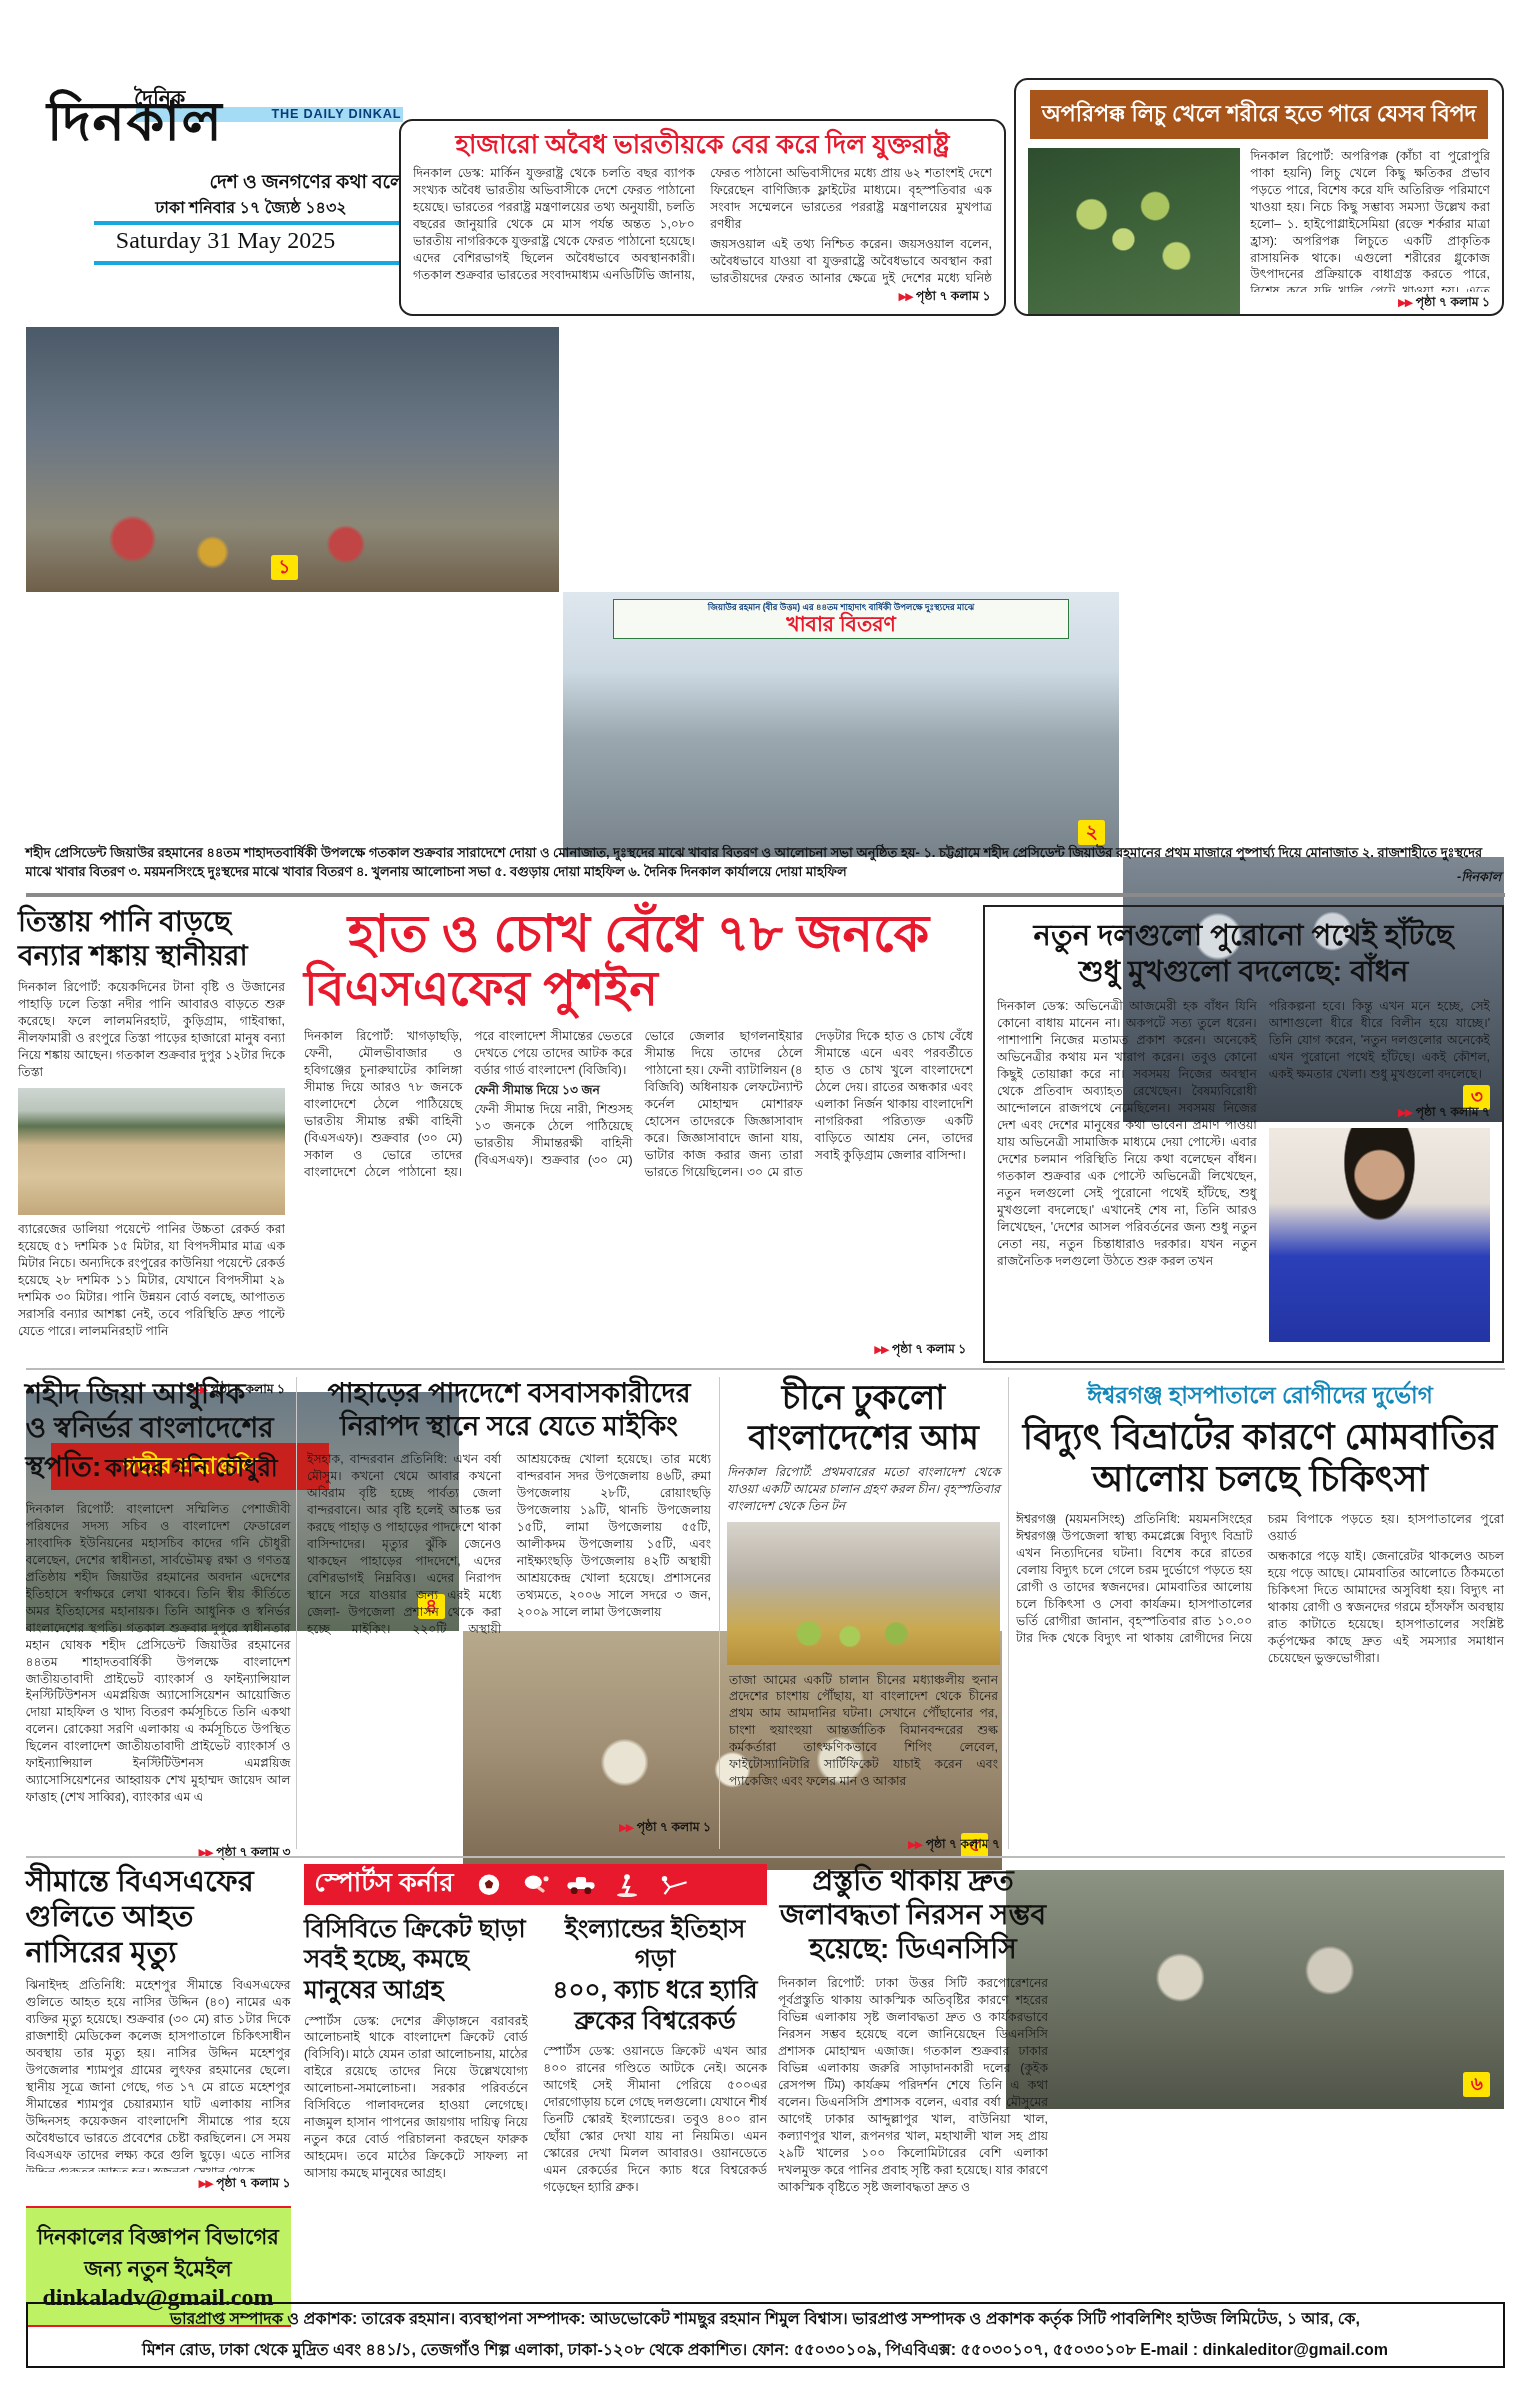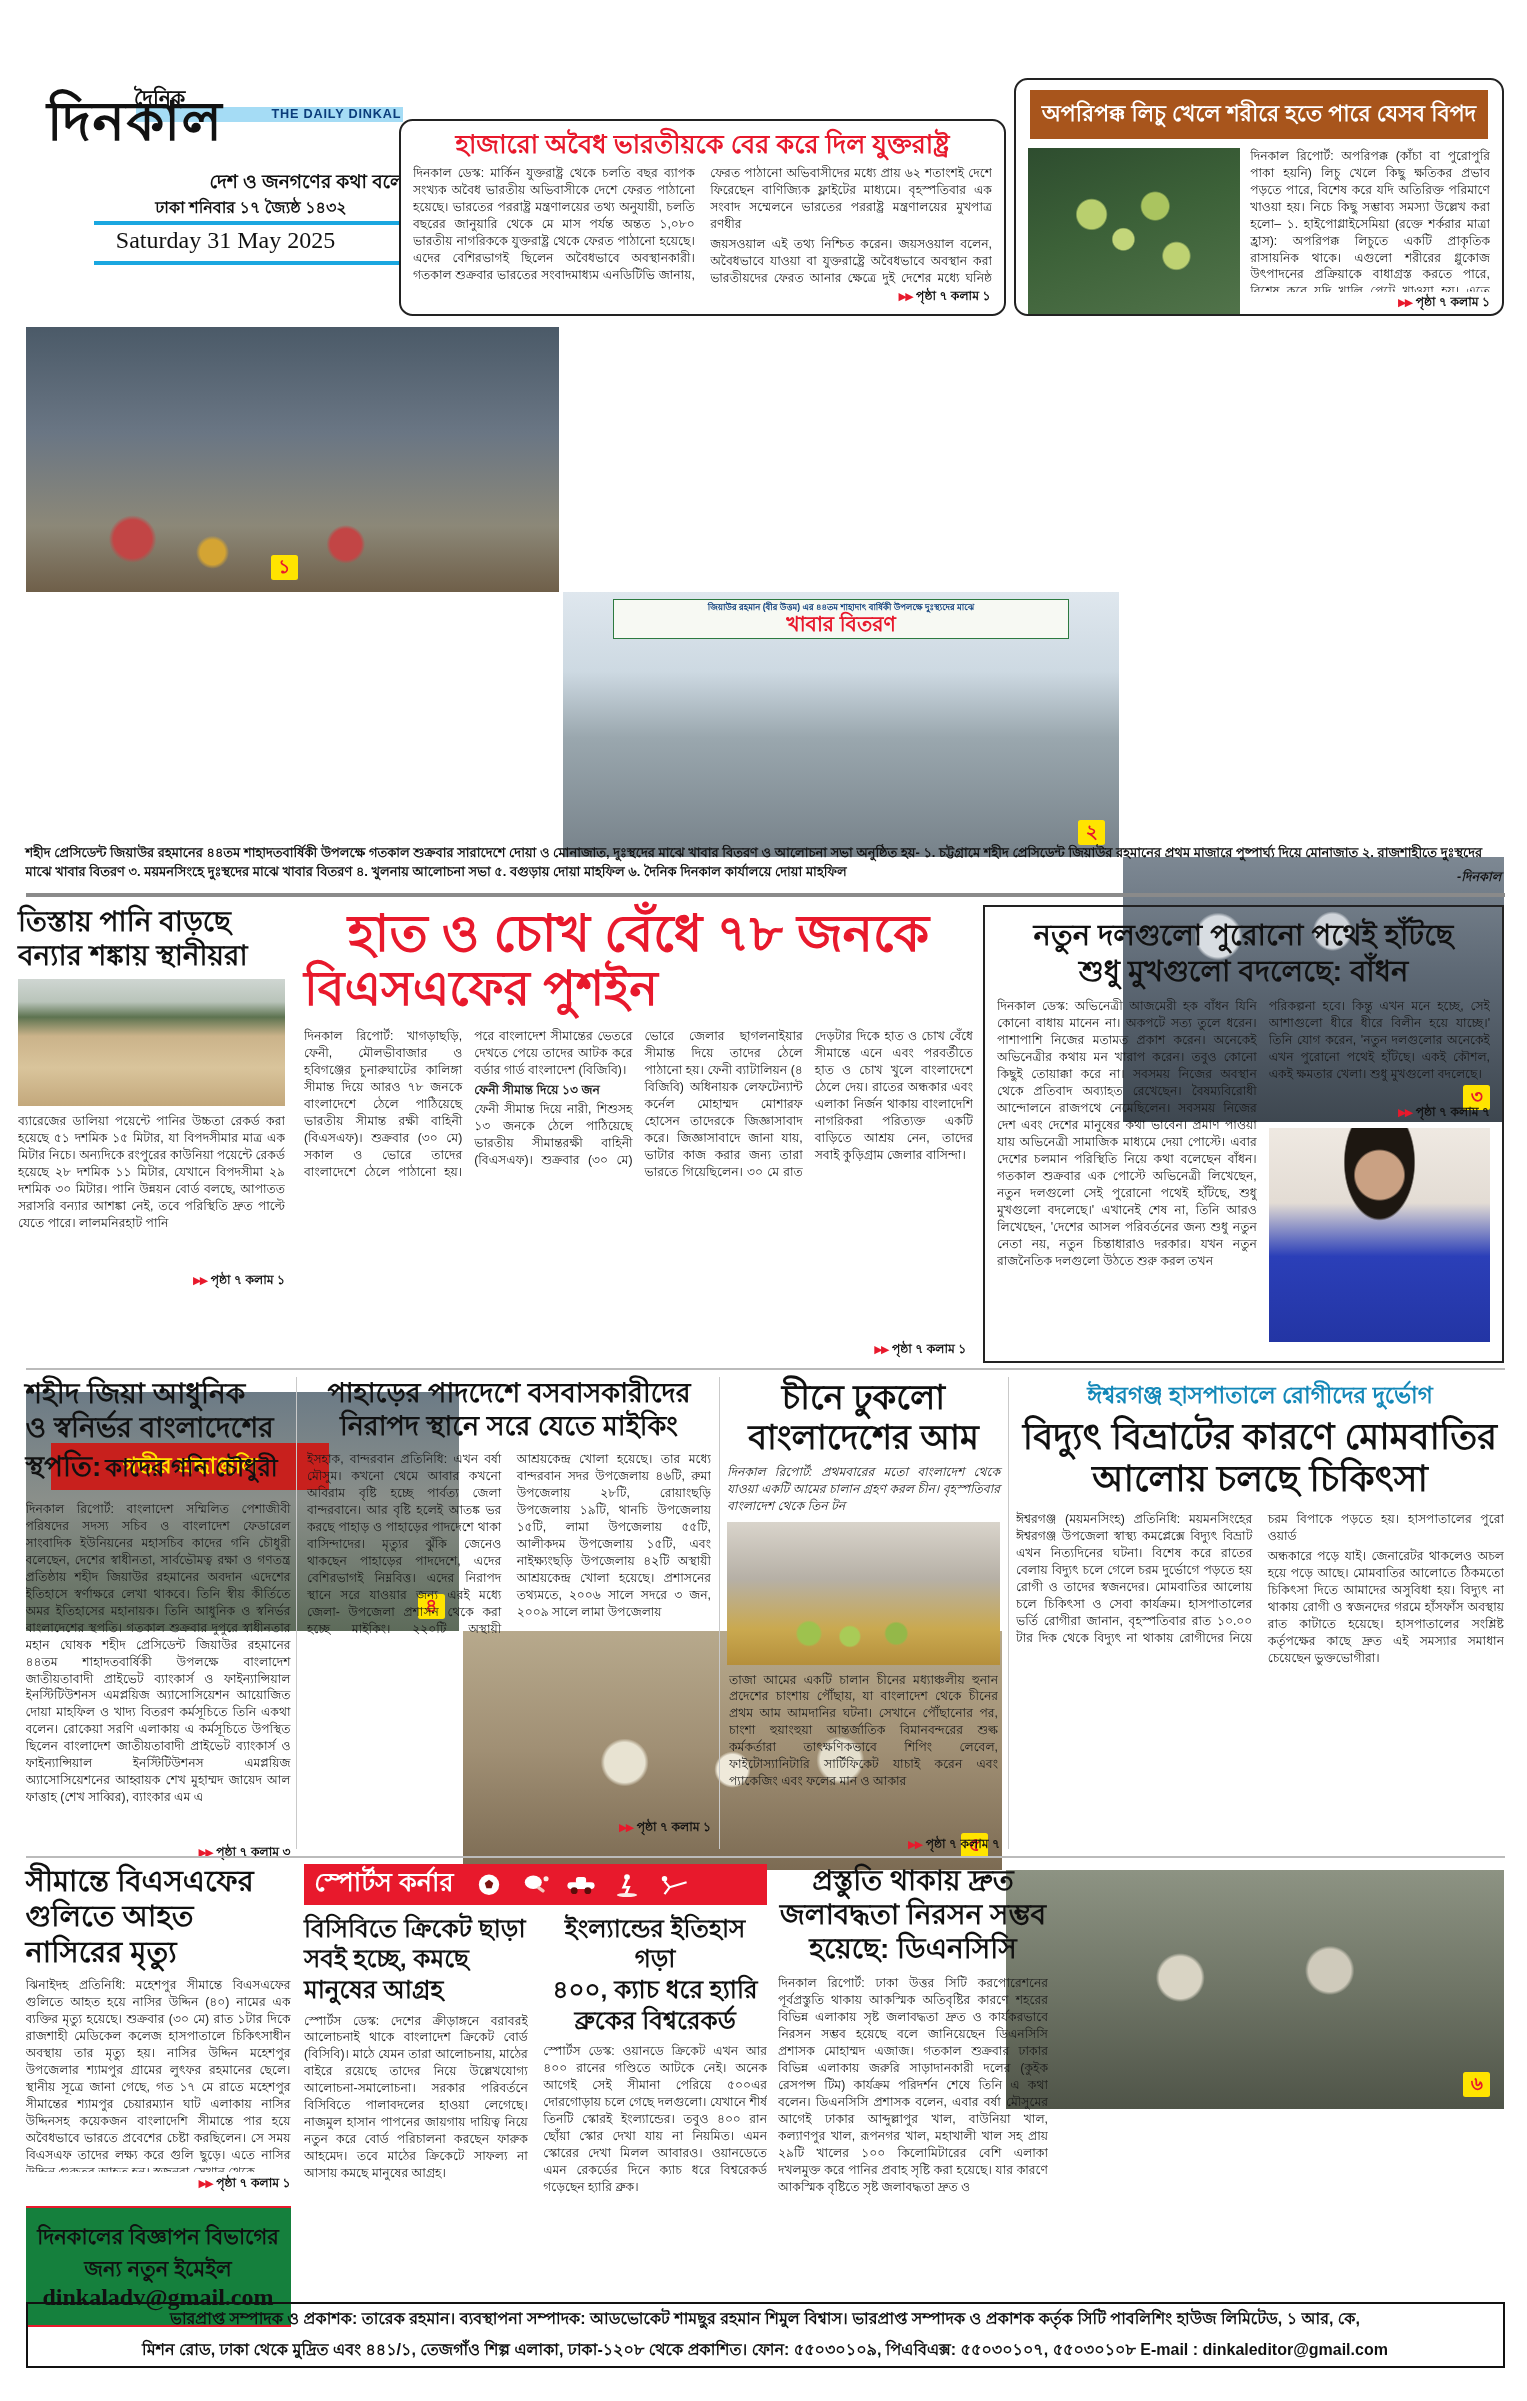--- a/index.html
+++ b/index.html
@@ -33,21 +33,21 @@
   .m-datebn{position:absolute;left:0;top:114px;width:357px;text-align:center;font-size:16px;font-weight:700;padding-left:51px;box-sizing:border-box;}
   .m-rule{position:absolute;left:47px;width:310px;height:4.2px;background:#1aa7e0;}
   .m-dateen{position:absolute;left:0;top:146px;width:357px;text-align:center;font-size:24px;}
   
   .pbanner{position:absolute;left:9%;right:9%;top:6.8px;background:#f7f9f3;border:1.7px solid #2c7a3f;padding:2.5px 5.1px;text-align:center;}
   .pbanner .l1{font-size:8.5px;color:#0b3c7a;font-weight:700;line-height:1.25;}
   .pbanner .l2{font-size:20.4px;color:#e8192c;font-weight:800;line-height:1.1;}
   .pbanner4{position:absolute;left:6%;right:30%;top:51px;background:#c8201d;padding:5.1px;text-align:center;
             color:#ffe400;font-weight:800;font-size:22px;}
   
-  .adbox{background:#15803d;border-top:2.5px solid #e8192c;border-bottom:2.5px solid #e8192c;
+  .adbox{background:#bef264;border-top:2.5px solid #e8192c;border-bottom:2.5px solid #e8192c;
          text-align:center;padding:13.6px 6.8px;}
   .adbox .l{font-size:21px;font-weight:800;line-height:1.5;}
   .adbox .em{font-size:24px;font-weight:800;font-family:"Liberation Serif",serif;}
   
   .sp-banner{background:#e8192c;height:41px;display:flex;align-items:center;padding:0 10.2px;gap:12px;}
   .sp-banner .t{color:#fff;font-weight:800;font-size:25.5px;flex:0 0 auto;margin-right:6.8px;}
   .sp-ico{width:34px;height:25.5px;flex:0 0 auto;}
   .kicker-teal{color:#1488b8;font-weight:800;font-size:23px;text-align:center;}
 </style>
 </head>
@@ -141,20 +141,21 @@
   <div class="abs" style="left:25.5px;top:844px;width:1479px;height:44px;">
     <span class="cap">শহীদ প্রেসিডেন্ট জিয়াউর রহমানের ৪৪তম শাহাদতবার্ষিকী উপলক্ষে গতকাল শুক্রবার সারাদেশে দোয়া ও মোনাজাত, দুঃস্থদের মাঝে খাবার বিতরণ ও আলোচনা সভা অনুষ্ঠিত হয়- ১. চট্টগ্রামে শহীদ প্রেসিডেন্ট জিয়াউর রহমানের প্রথম মাজারে পুষ্পার্ঘ্য দিয়ে মোনাজাত ২. রাজশাহীতে দুঃস্থদের মাঝে খাবার বিতরণ ৩. ময়মনসিংহে দুঃস্থদের মাঝে খাবার বিতরণ ৪. খুলনায় আলোচনা সভা ৫. বগুড়ায় দোয়া মাহফিল ৬. দৈনিক দিনকাল কার্যালয়ে দোয়া মাহফিল</span>
     <span class="cap-credit">-দিনকাল</span>
   </div>
   <div class="abs rule" style="left:25.5px;top:893px;width:1479px;height:4.2px;"></div>
 
   <div class="abs" style="left:18px;top:905px;width:267px;height:458px;">
     <div class="hl-blk" style="font-size:28px;line-height:1.2;margin-bottom:6.8px;">
       <span>তিস্তায় পানি বাড়ছে বন্যার শঙ্কায় স্থানীয়রা</span>
     </div>
+    <p class="body-txt" style="margin:0 0 6.8px;">দিনকাল রিপোর্ট: কয়েকদিনের টানা বৃষ্টি ও উজানের পাহাড়ি ঢলে তিস্তা নদীর পানি আবারও বাড়তে শুরু করেছে। ফলে লালমনিরহাট, কুড়িগ্রাম, গাইবান্ধা, নীলফামারী ও রংপুরে তিস্তা পাড়ের হাজারো মানুষ বন্যা নিয়ে শঙ্কায় আছেন। গতকাল শুক্রবার দুপুর ১২টার দিকে তিস্তা</p>
     <div class="photo" style="width:100%;height:127px;margin-bottom:6.8px;background:
         linear-gradient(180deg,#cfd6d2 0%,#b9c4ba 18%,#5d7350 30%,#cbb38a 45%,#d9c49b 70%,#c3a87c 100%);"></div>
     <p class="body-txt" style="margin:0;height:157px;overflow:hidden;">ব্যারেজের ডালিয়া পয়েন্টে পানির উচ্চতা রেকর্ড করা হয়েছে ৫১ দশমিক ১৫ মিটার, যা বিপদসীমার মাত্র এক মিটার নিচে। অন্যদিকে রংপুরের কাউনিয়া পয়েন্টে রেকর্ড হয়েছে ২৮ দশমিক ১১ মিটার, যেখানে বিপদসীমা ২৯ দশমিক ৩০ মিটার। পানি উন্নয়ন বোর্ড বলছে, আপাতত সরাসরি বন্যার আশঙ্কা নেই, তবে পরিস্থিতি দ্রুত পাল্টে যেতে পারে। লালমনিরহাট পানি</p>
     <div class="jump">
       <span class="arr">▶▶</span><span>পৃষ্ঠা ৭ কলাম ১</span>
     </div>
   </div>
 
   <div class="abs" style="left:304px;top:905px;width:669px;height:458px;">
     <div class="hl-red" style="font-size:51px;text-align:center;line-height:1.12;">হাত ও চোখ বেঁধে ৭৮ জনকে</div>

